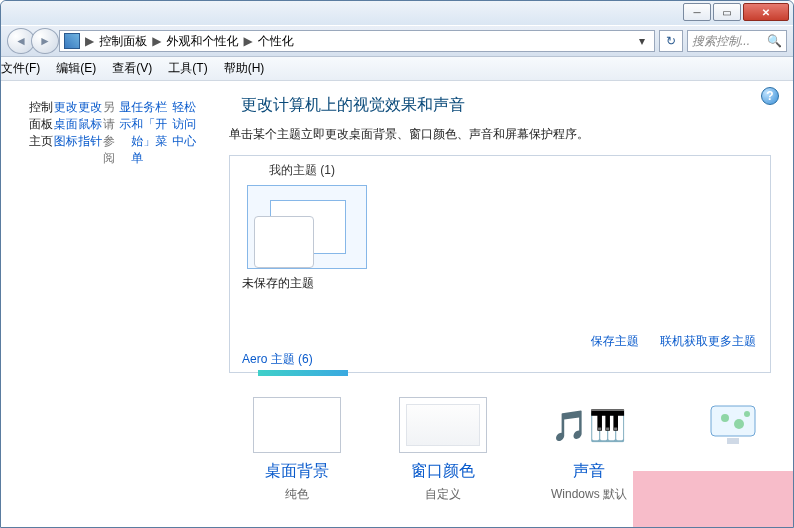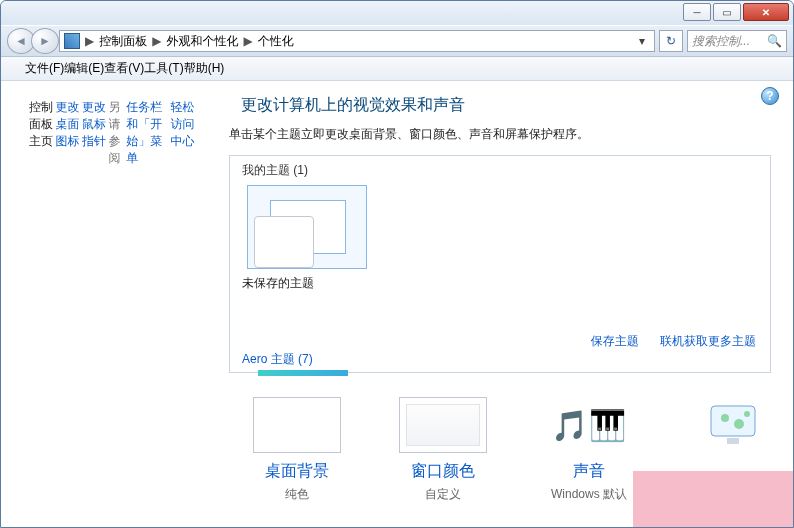--- a/index.html
+++ b/index.html
@@ -15,37 +15,37 @@
 .navbtns { display:flex; }
 .navcircle { width:28px; height:26px; border:1px solid #9aa8bc; border-radius:50%; background: radial-gradient(circle at 30% 30%, #fff, #cfd9e6); margin-right:-4px; display:flex;align-items:center;justify-content:center;color:#7a8aa0;font-size:12px;}
 .addrbox { flex:1; height:22px; background:#fff; border:1px solid #9aa8bc; display:flex; align-items:center; padding:0 4px; font-size:12px; gap:5px;}
 .addrbox .appicon { width:16px; height:16px; background:linear-gradient(45deg,#3a7abf,#6fb3e0); border:1px solid #2a5a8f;}
 .sep { color:#555; }
 .addr-drop { width:16px; text-align:center; color:#444; }
 .refresh { width:24px; height:22px; border:1px solid #9aa8bc; background:#fff; display:flex;align-items:center;justify-content:center; color:#2a5a8f; font-size:12px;}
 .searchbox { width:100px; height:22px; border:1px solid #9aa8bc; background:#fff; display:flex; align-items:center; padding:0 4px; font-size:12px; color:#888; font-style:italic; justify-content:space-between;}
 .searchbox .mag { color:#2a6fbf; font-style:normal;}
 
-.menubar { height:24px; display:flex; align-items:center; padding:0 24px; font-size:12px; background:linear-gradient(#f7fafd,#e9eff6); border-bottom:1px solid #d0d8e2;}
+.menubar { height:24px; display:flex; align-items:center; gap:16px; padding:0 0; font-size:12px; background:linear-gradient(#f7fafd,#e9eff6); border-bottom:1px solid #d0d8e2;}
 
 .body { flex:1; display:flex; overflow:hidden; }
 
 .sidebar { width:210px; padding:18px 14px 10px 28px; font-size:12px; display:flex; flex-direction:row; }
 .sbhead { color:#1a1a1a; margin-bottom:14px; }
 .sblink { color:#0a5bcc; margin-bottom:14px; cursor:pointer; }
 .sbspacer { flex:1; }
 .sbsection { color:#777; margin-bottom:12px; }
 
 .main { flex:1; position:relative; padding: 14px 22px 8px 18px; overflow:hidden; }
 .help { position:absolute; top:6px; right:14px; width:18px; height:18px; border-radius:50%; background:radial-gradient(circle at 30% 30%,#bfe3ff,#3a8fd6); color:#fff; font-size:12px; font-weight:bold; display:flex;align-items:center;justify-content:center; border:1px solid #2a6fa6;}
 .h1 { color:#0a4a7a; font-size:16px; margin-bottom:10px;margin-left:12px; }
 .sub { font-size:12px; color:#222; margin-bottom:12px; }
 
 .themepane { border:1px solid #c9d4e2; height:218px; padding:6px 12px 4px 12px; position:relative; }
-.tp-label { font-size:12px; color:#333; margin-bottom:6px; }
+.tp-label { font-size:12px; color:#333; margin-bottom:6px;margin-left:27px; }
 .theme-item { width:130px; text-align:left; }
 .theme-thumb { width:120px; height:84px; border:1px solid #86b7e8; background:#f2f8ff; position:relative; margin:2px auto 6px; }
 .theme-thumb::before { content:""; position:absolute; left:22px; top:14px; width:74px; height:52px; border:1px solid #86b7e8; background:#fff; }
 .theme-thumb::after { content:""; position:absolute; left:6px; top:30px; width:58px; height:50px; border:1px solid #c0c8d4; background:#fff; border-radius:4px;}
 .theme-name { font-size:12px; color:#222; }
 .tp-actions { position:absolute; right:14px; bottom:22px; font-size:12px; }
 .tp-actions a { color:#0a5bcc; margin-left:18px; text-decoration:none; cursor:pointer;}
 .aero { position:absolute; left:12px; bottom:4px; font-size:12px; color:#0a5bcc; }
 .aero-strip { position:absolute; left:28px; bottom:-4px; width:90px; height:6px; background:linear-gradient(90deg,#3fd0c9,#3aa9e0);}
 
@@ -103,40 +103,41 @@
   </div>
 
   <div class="body">
 
     <div class="sidebar">
       <div class="sbhead">控制面板主页</div>
       <div class="sblink">更改桌面图标</div>
       <div class="sblink">更改鼠标指针</div>
       <div class="sbspacer"></div>
       <div class="sbsection">另请参阅</div>
+      <div class="sblink">显示</div>
       <div class="sblink">任务栏和「开始」菜单</div>
       <div class="sblink">轻松访问中心</div>
     </div>
 
     <div class="main">
       <div class="help">?</div>
       <div class="h1">更改计算机上的视觉效果和声音</div>
       <div class="sub">单击某个主题立即更改桌面背景、窗口颜色、声音和屏幕保护程序。</div>
 
       <div class="themepane">
         <div class="tp-label">我的主题 (1)</div>
         <div class="theme-item">
           <div class="theme-thumb"></div>
           <div class="theme-name">未保存的主题</div>
         </div>
         <div class="tp-actions">
           <a>保存主题</a>
           <a>联机获取更多主题</a>
         </div>
-        <div class="aero">Aero 主题 (7)</div>
+        <div class="aero">Aero 主题 (6)</div>
         <div class="aero-strip"></div>
       </div>
 
       <div class="bottomrow">
         <div class="bitem">
           <div class="bthumb"></div>
           <div class="blabel">桌面背景</div>
           <div class="bval">纯色</div>
         </div>
         <div class="bitem">

